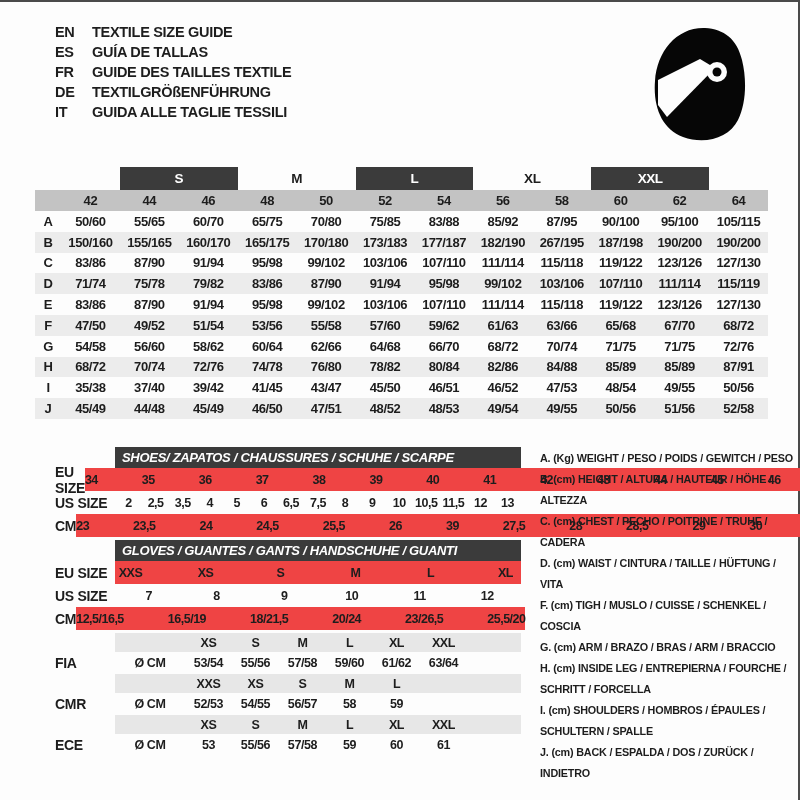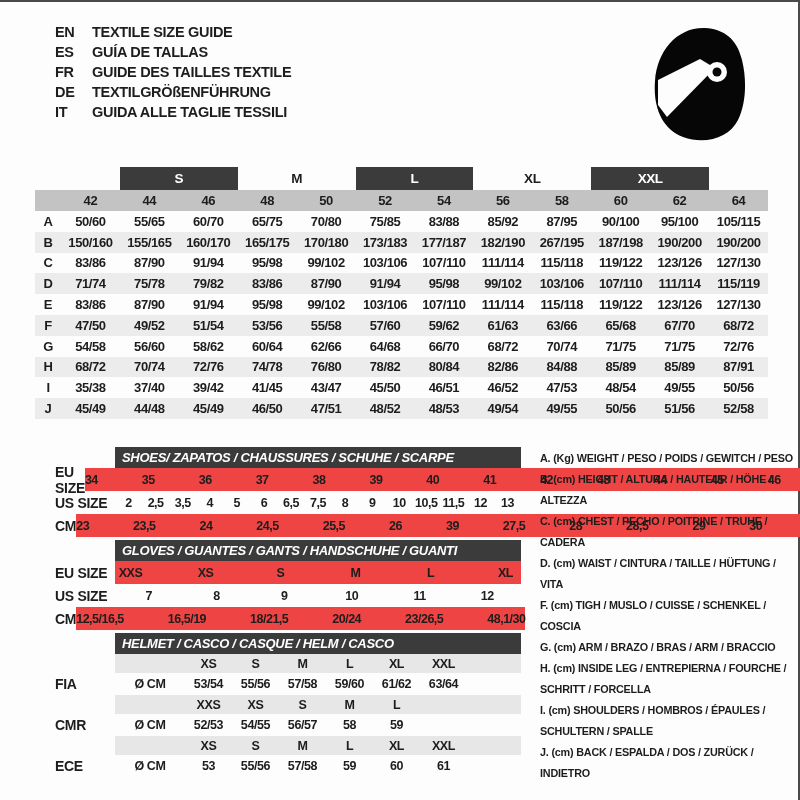--- a/index.html
+++ b/index.html
@@ -355,28 +355,27 @@
           </div>
         </div>
         <div class="b-row">
           <div class="b-label">CM</div>
           <div class="b-cells cols6 gray">
             <div>12,5/16,5</div>
             <div>16,5/19</div>
             <div>18/21,5</div>
             <div>20/24</div>
             <div>23/26,5</div>
-            <div>48,1/30</div>
+            <div>25,5/20</div>
           </div>
         </div>
       </div>
   </div>
 
   <div class="block" style="top:633px">
-    <div class="bar">HELMET / CASCO / CASQUE / HELM / CASCO</div>
     <div id="helmetRows">
         <div class="h-row h-sizes">
           <div class="b-label"></div>
           <div class="h-cells gray">
             <div></div>
             <div>XS</div>
             <div>S</div>
             <div>M</div>
             <div>L</div>
             <div>XL</div>

